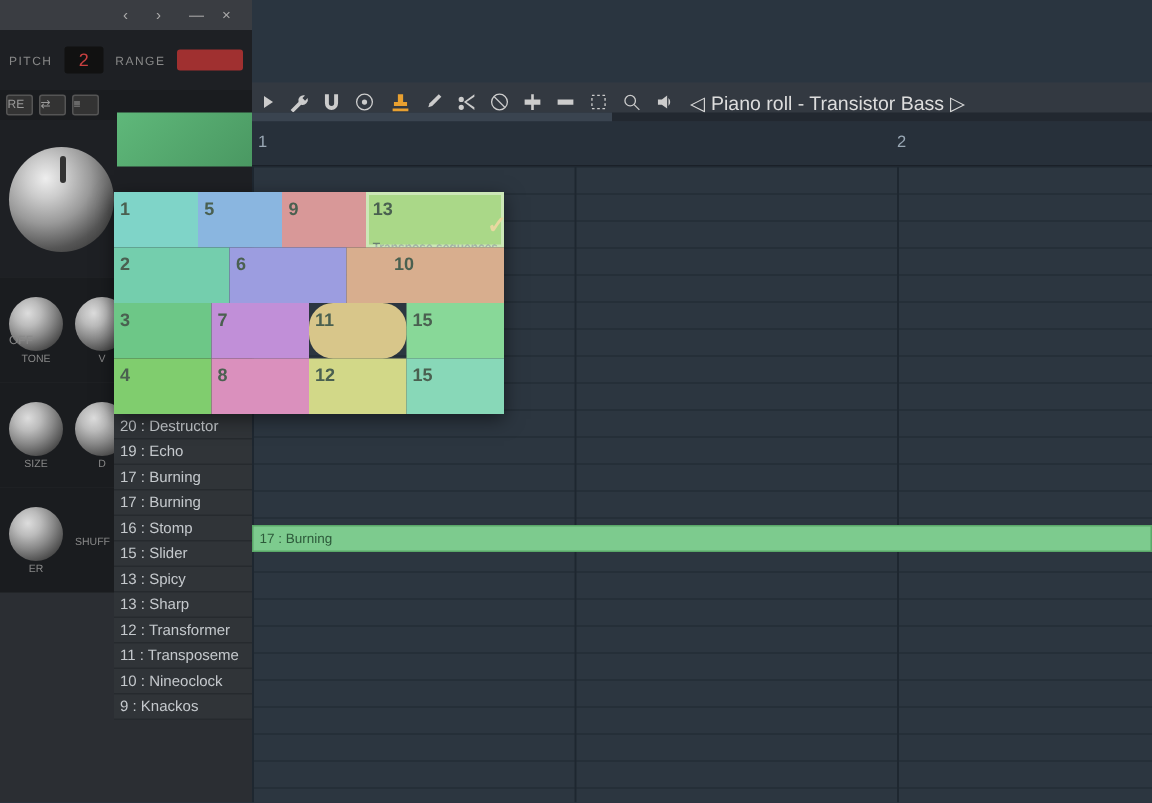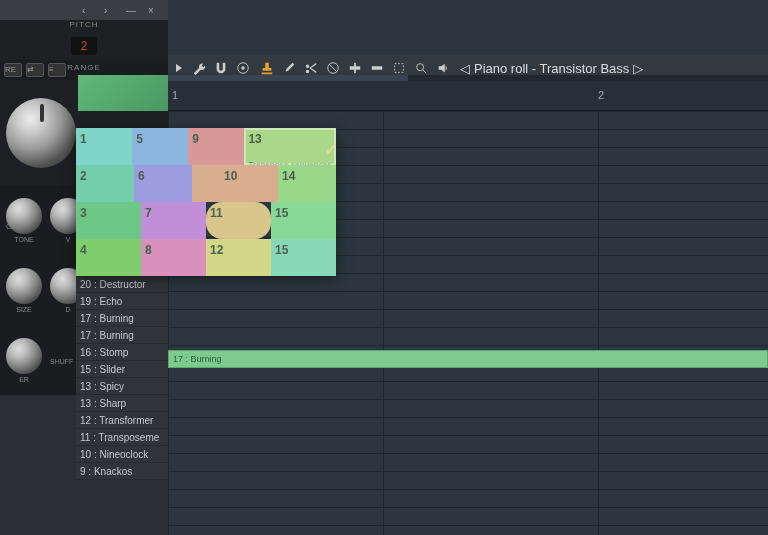--- a/index.html
+++ b/index.html
@@ -2,21 +2,21 @@
 <html><head>
 <meta charset="utf-8">
 <style>
 * { margin:0; padding:0; box-sizing:border-box; font-family:Tahoma,Arial,sans-serif; }
 body { width:768px; height:535px; background:#2a3540; overflow:hidden; position:relative; }
 
 
 .left-panel { position:absolute; left:0; top:0; width:168px; height:535px; background:#2b2e33; }
 .titlebar { height:20px; background:#3a3d42; display:flex; justify-content:flex-end; align-items:center; gap:12px; padding-right:10px; }
 .tb-icon { width:10px; height:10px; color:#aaa; font-size:10px; cursor:default; }
-.pitch-row { height:40px; display:flex; align-items:center; padding:0 6px; gap:8px; background:#1e2024;flex-direction:column; }
+.pitch-row { height:40px; display:flex; align-items:center; padding:0 6px; gap:8px; background:#1e2024; }
 .pitch-label { font-size:8px; color:#888; letter-spacing:1px; }
 .pitch-num { background:#111; color:#c84040; width:26px; height:18px; text-align:center; line-height:18px; font-size:12px; border-radius:2px; }
 .range-btn { width:44px; height:14px; background:#a03030; border-radius:2px; }
 .strip { height:20px; background:#1a1c1f; display:flex; align-items:center; gap:4px; padding:0 4px; }
 .mini-btn { width:18px; height:14px; background:#333; border:1px solid #555; border-radius:2px; color:#999; font-size:8px; text-align:left; line-height:12px; }
 .knob-area { height:105px; background:#1e2024; display:flex; align-items:center; padding-left:6px; }
 .big-knob { width:70px; height:70px; border-radius:50%; background:radial-gradient(circle at 35% 30%, #eee 0%, #ccc 20%, #999 45%, #555 70%, #222 100%); position:relative; }
 .big-knob::after { content:''; position:absolute; left:48%; top:6px; width:4px; height:18px; background:#333; border-radius:2px; }
 .knob-label { font-size:8px; color:#888; position:absolute; }
 .off-lbl { left:6px; top:222px; }
@@ -215,21 +215,20 @@
     <div class="cp-row">
       <div class="cp-cell c1">1</div>
       <div class="cp-cell c5">5</div>
       <div class="cp-cell c9">9</div>
       <div class="cp-cell c13 sel">13<span class="sub">Transpose sequences</span><span class="check">✓</span></div>
     </div>
     <div class="cp-row">
       <div class="cp-cell c2">2</div>
       <div class="cp-cell c6">6</div>
       <div class="cp-cell c10">10</div>
-      <div class="cp-cell c14">14</div>
     </div>
     <div class="cp-row">
       <div class="cp-cell c3">3</div>
       <div class="cp-cell c7">7</div>
       <div class="cp-cell c11">11</div>
       <div class="cp-cell c15">15</div>
     </div>
     <div class="cp-row">
       <div class="cp-cell c4">4</div>
       <div class="cp-cell c8">8</div>

